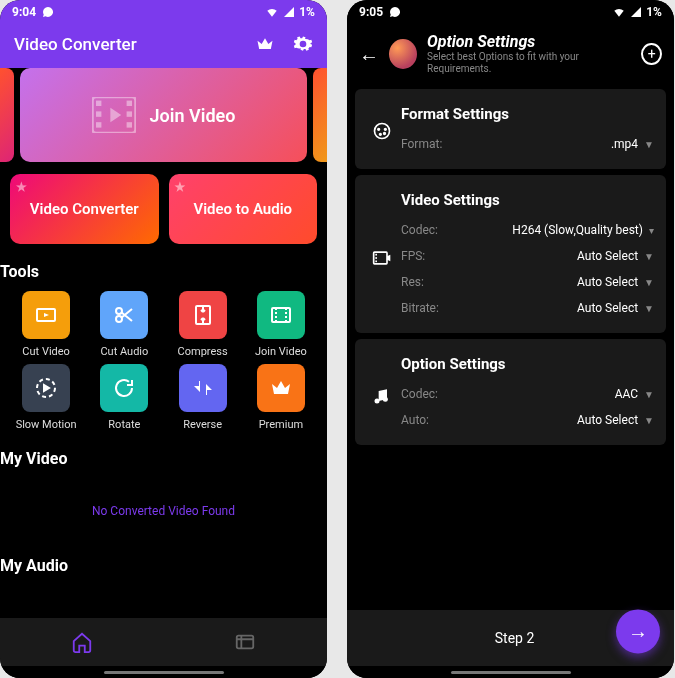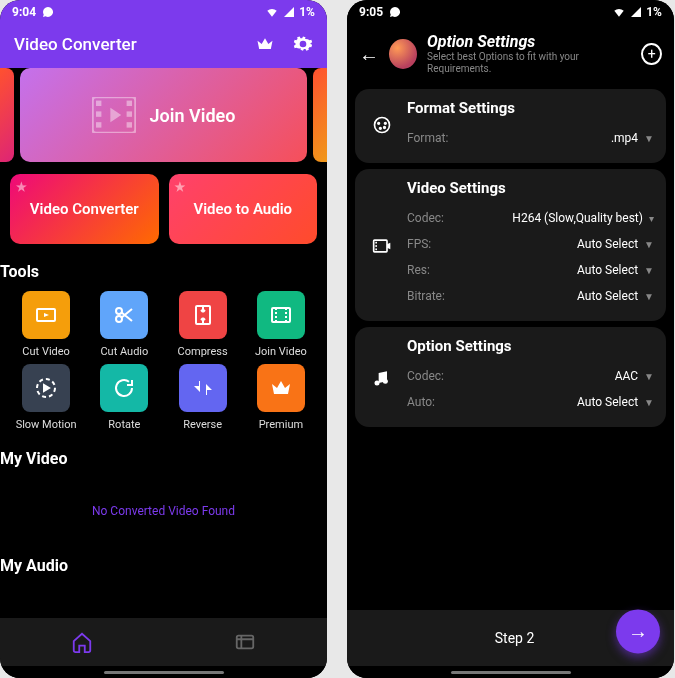--- a/index.html
+++ b/index.html
@@ -176,25 +176,25 @@
   .add-btn {
     margin-left:auto;
     width:22px;height:22px;border:2px solid #fff;border-radius:50%;
     display:flex;align-items:center;justify-content:center;
     color:#fff;font-size:14px;line-height:1;
   }
 
   .settings-body { padding: 0 8px; display:flex; flex-direction:column; gap:6px; }
   .settings-card {
     background:#1a1a1a;
-    border-radius:14px;
-    padding:10px 12px 12px;
+    border-radius:6px;
+    padding:16px 12px 12px;
     display:grid;
     grid-template-columns: 30px 1fr;
-    column-gap:10px;
+    column-gap:4px;
   }
   .card-icon {
     grid-row: 1 / span 10;
     display:flex;align-items:flex-start;justify-content:center;
     padding-top:4px;
     color:#fff;
   }
   .card-icon.center { align-items:center; padding-top:0; }
   .card-title { color:#fff; font-size:15px; font-weight:700; padding-bottom:8px; }
   .setting-row {

